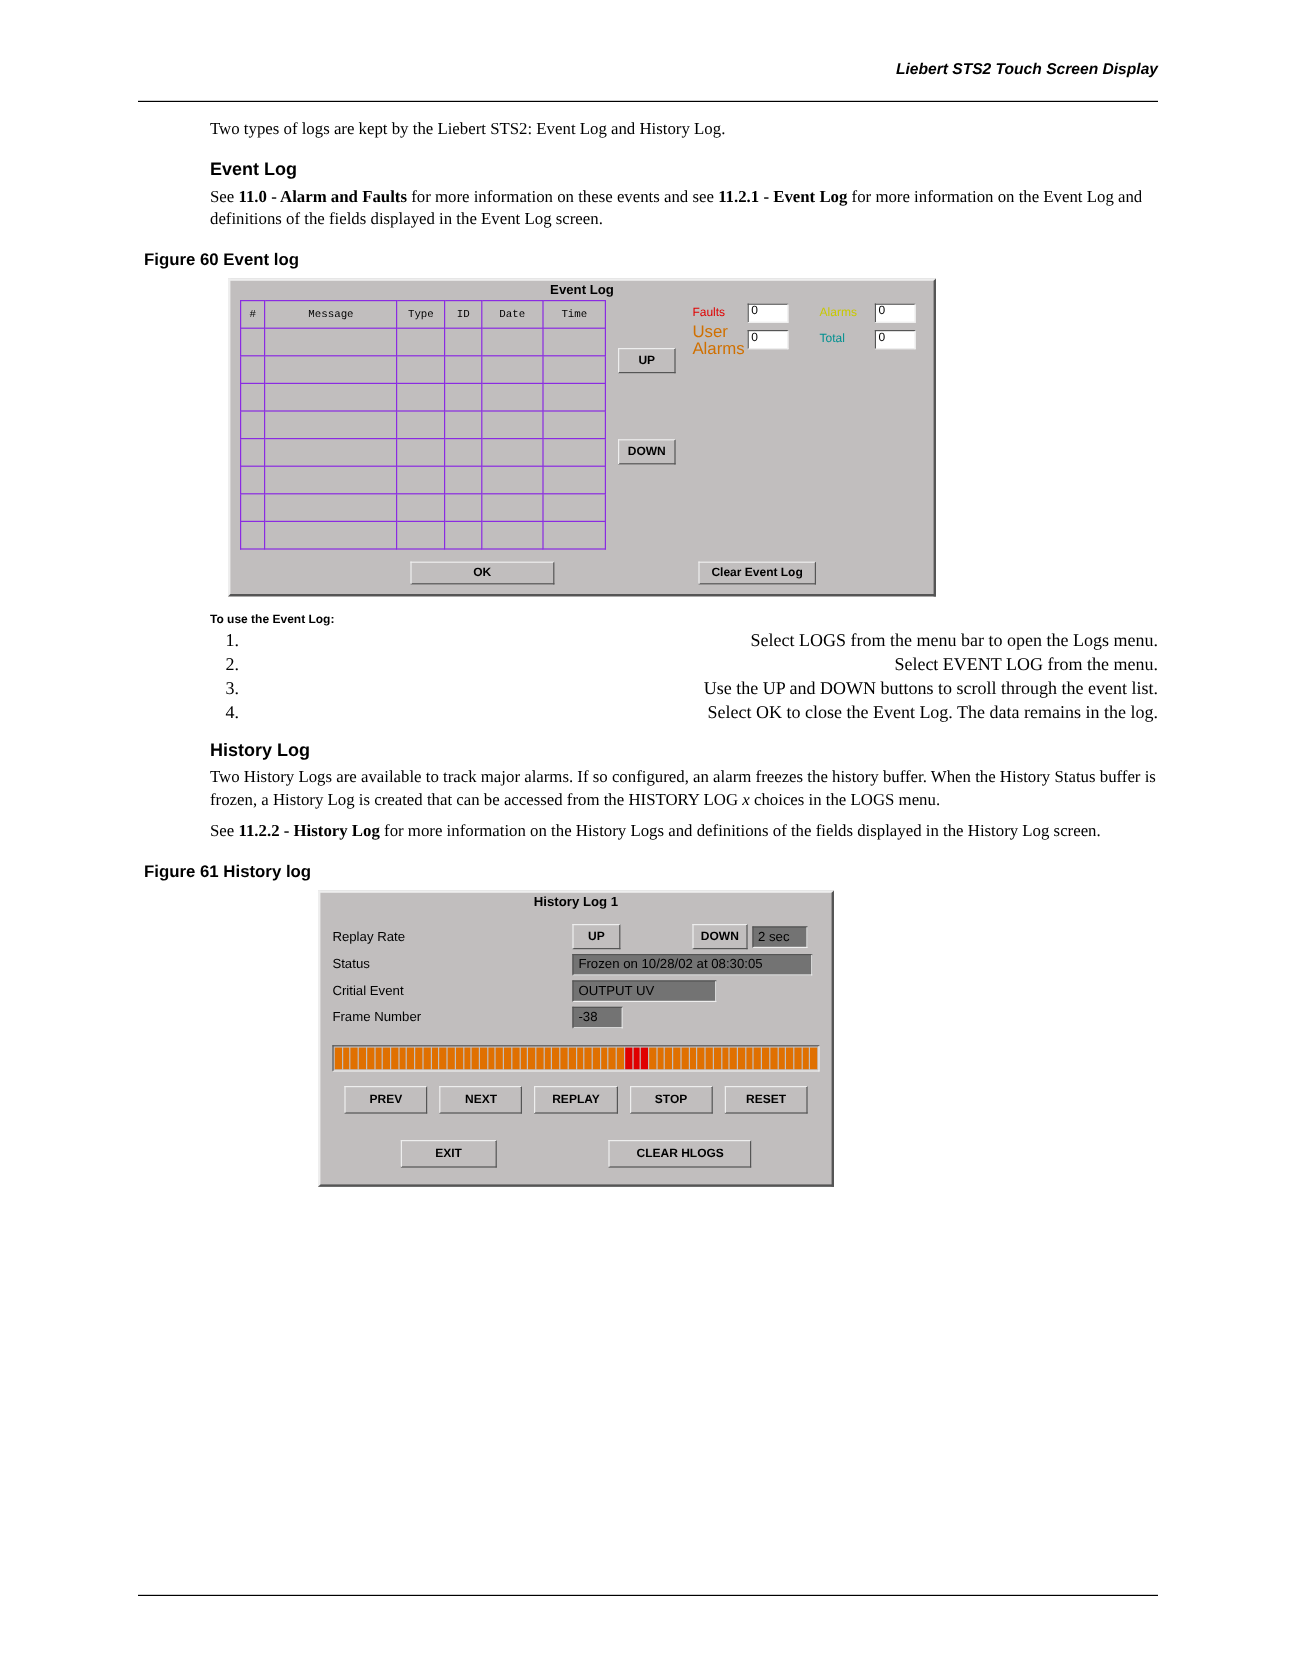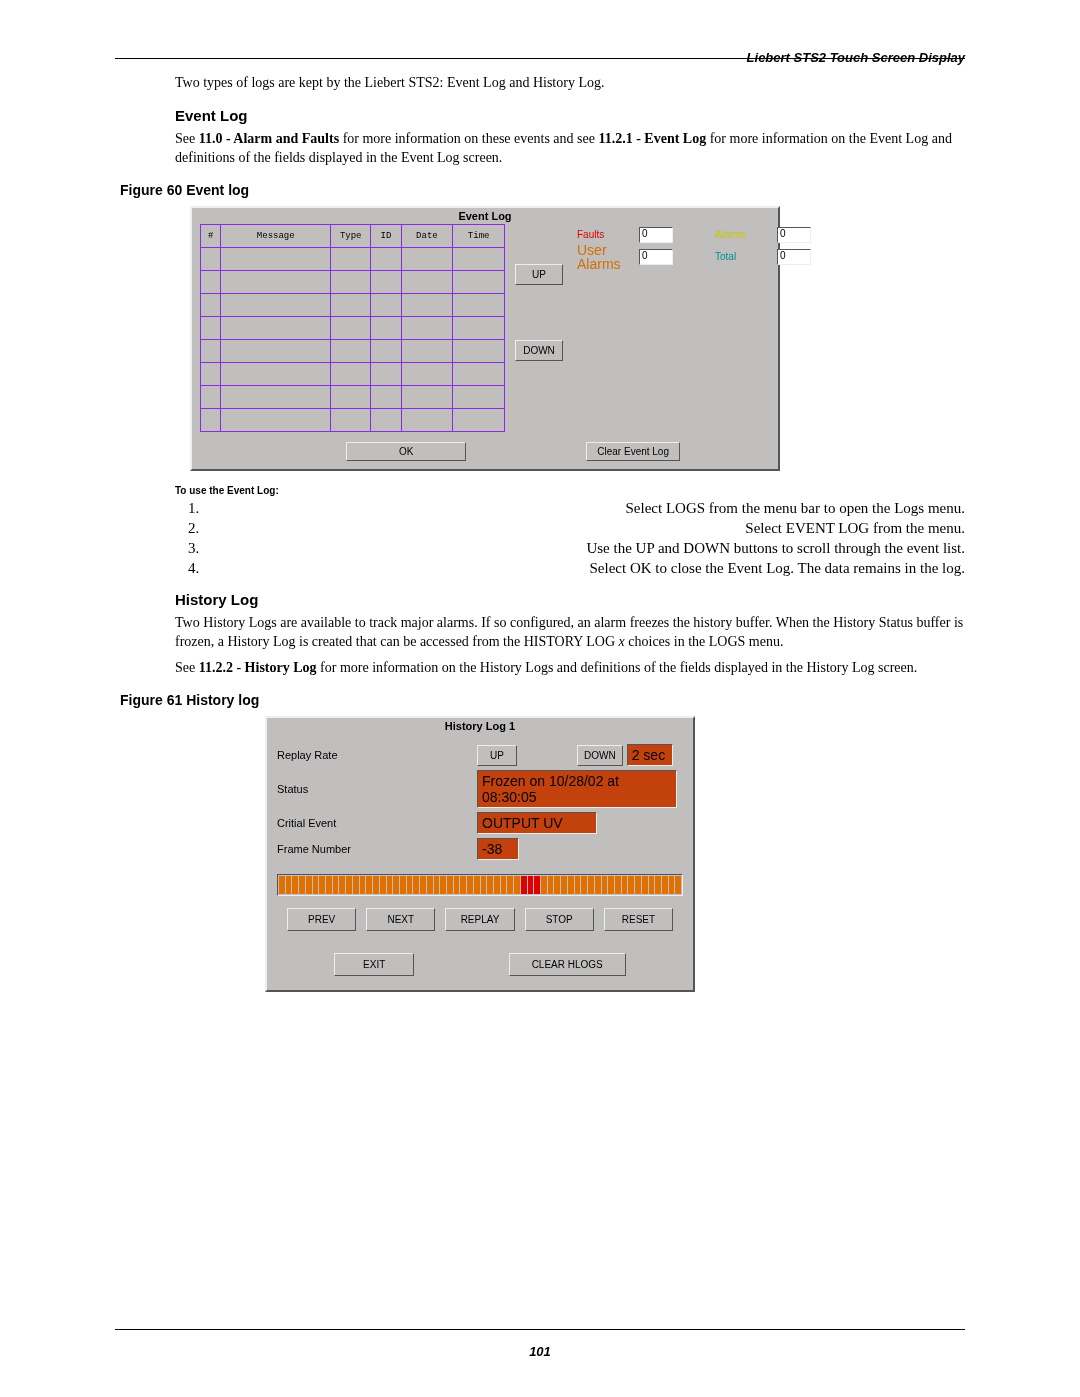--- a/index.html
+++ b/index.html
@@ -7,21 +7,21 @@
     padding: 0;
     background: #fff;
     font-family: Georgia, 'Times New Roman', serif;
     font-size: 15px;
     color: #000;
   }
   .page {
     width: 1080px;
     height: 1397px;
     box-sizing: border-box;
-    padding: 36px 115px 0 115px;
+    padding: 62px 115px 0 115px;
     position: relative;
   }
   .header-right {
     position: absolute;
     top: 50px;
     right: 115px;
     font-family: Arial, Helvetica, sans-serif;
     font-weight: bold;
     font-style: italic;
     font-size: 13px;
@@ -154,26 +154,27 @@
     background: #c1bebe;
     border-top: 1px solid #eee;
     border-left: 1px solid #eee;
     border-right: 1px solid #555;
     border-bottom: 1px solid #555;
     font-size: 10px;
     padding: 4px 6px;
     min-width: 34px;
     text-align: center;
     display: inline-block;
+    font-weight: bold;
   }
   .el-stats {
     margin-left: 14px;
     font-size: 10px;
   }
-  .el-stats-row { display: flex; align-items: center; height: 22px; gap: 22px; }
+  .el-stats-row { display: flex; align-items: center; height: 22px; gap: 6px; }
   .el-lbl { width: 40px; }
   .faults { color: #e00000; }
   .useralarms { color: #d07000; font-size: 14px; line-height: 1; }
   .alarms-y { color: #c8c800; }
   .total { color: #009090; }
   .val-box {
     background: #fff;
     border-top: 1px solid #555;
     border-left: 1px solid #555;
     border-right: 1px solid #eee;
@@ -201,26 +202,26 @@
     padding: 6px 10px;
     font-size: 11px;
   }
   .hl-row {
     display: flex;
     align-items: center;
     margin: 4px 0;
   }
   .hl-label { width: 140px; }
   .input-box {
-    background: #c2410c;
+    background: #737373;
     border-top: 1px solid #555;
     border-left: 1px solid #555;
     border-right: 1px solid #eee;
     border-bottom: 1px solid #eee;
-    font-size: 14px;
+    font-size: 11px;
     padding: 2px 4px;
     display: inline-block;
   }
   .hl-progress {
     margin: 14px 0 12px 0;
     border-top: 1px solid #555;
     border-left: 1px solid #555;
     border-right: 1px solid #eee;
     border-bottom: 1px solid #eee;
     height: 18px;
@@ -515,14 +516,13 @@
         <div class="hl-bottom">
           <span class="btn">EXIT</span>
           <span class="btn">CLEAR HLOGS</span>
         </div>
       </div>
     </div>
 
   </div>
 
   <hr class="hr-bottom">
-  <div class="page-num">101</div>
 </div>
 
 </body></html>

